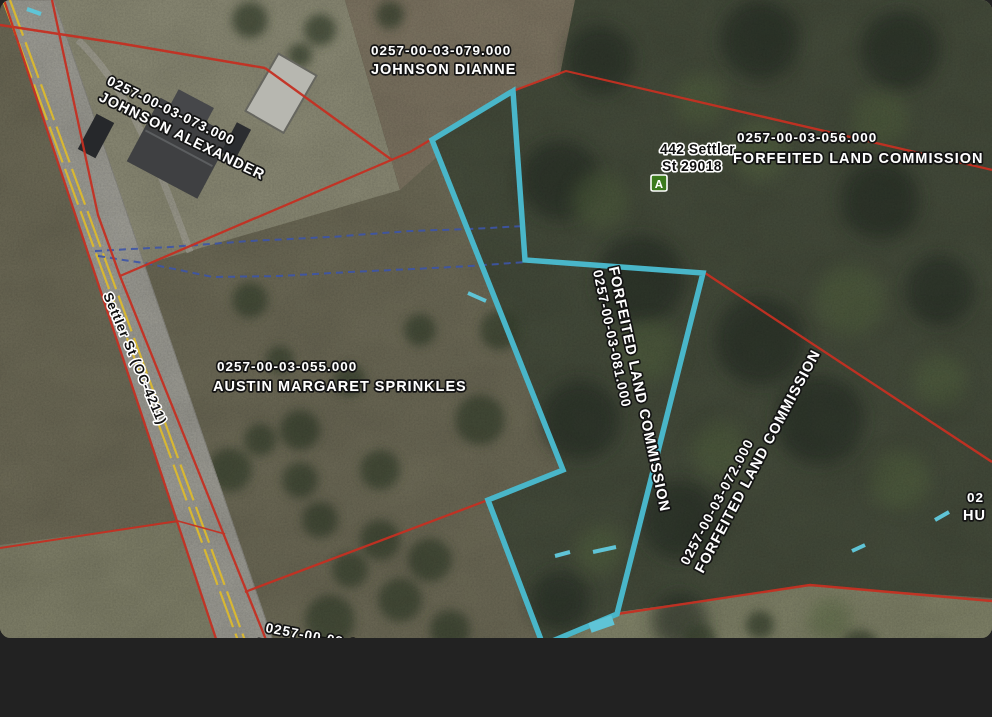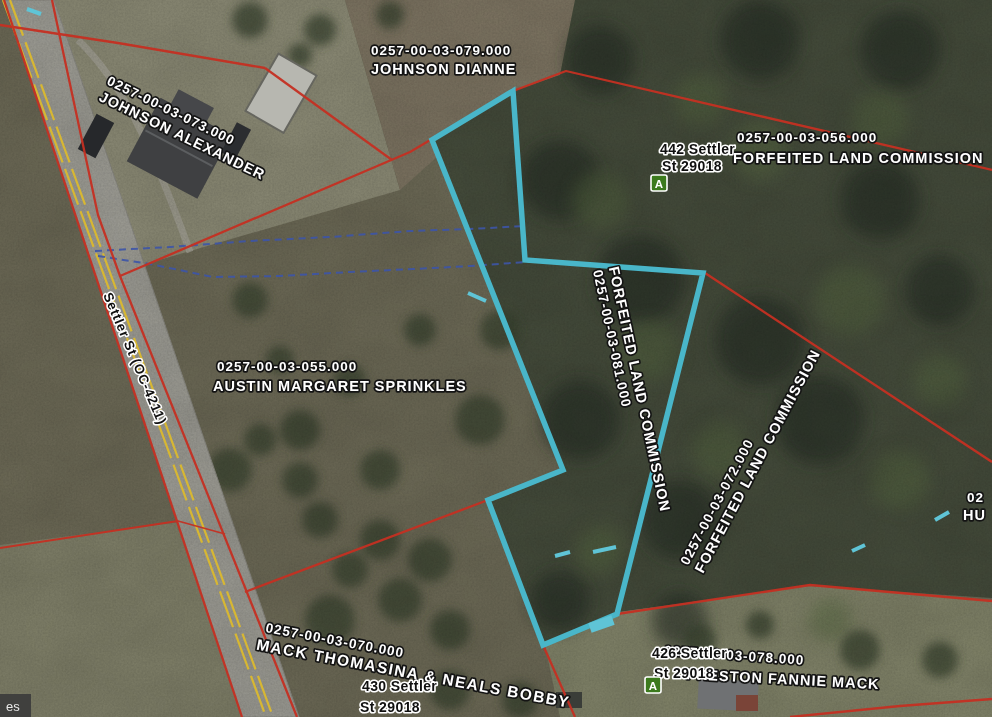--- a/index.html
+++ b/index.html
@@ -1,16 +1,16 @@
 <!DOCTYPE html>
 <html><head>
 <meta charset="utf-8">
 <style>
   html,body{margin:0;padding:0;background:#222;}
-  .stage{width:992px;height:717px;position:relative;overflow:hidden;font-family:"Liberation Sans",sans-serif;}
+  .stage{width:992px;height:638px;position:relative;overflow:hidden;font-family:"Liberation Sans",sans-serif;border-radius:11px;}
   svg{display:block}
   text{font-family:"Liberation Sans",sans-serif;}
   .lblW{fill:#ffffff;stroke:#141414;stroke-width:3.4px;paint-order:stroke;stroke-linejoin:round;font-weight:bold;letter-spacing:1px;}
   .idW{font-size:13.5px;}
   .nmW{font-size:14.5px;}
   .nmWbig{font-size:15.5px;letter-spacing:1.5px;}
   .lblB{fill:#101010;stroke:#ffffff;stroke-width:3.2px;paint-order:stroke;stroke-linejoin:round;font-weight:bold;font-size:14px;letter-spacing:0.4px;}
   .roadLbl{fill:#101010;stroke:#ffffff;stroke-width:3px;paint-order:stroke;stroke-linejoin:round;font-weight:bold;font-size:13.5px;letter-spacing:0.8px;}
   .mkA{fill:#ffffff;font-weight:bold;font-size:11.5px;}
   .attr{fill:#e8e8e8;font-size:13px;}

